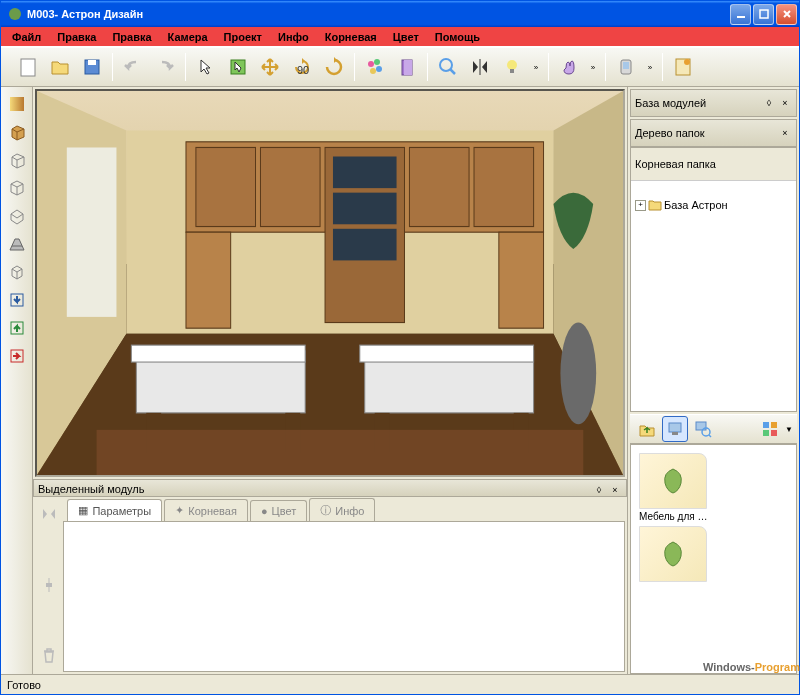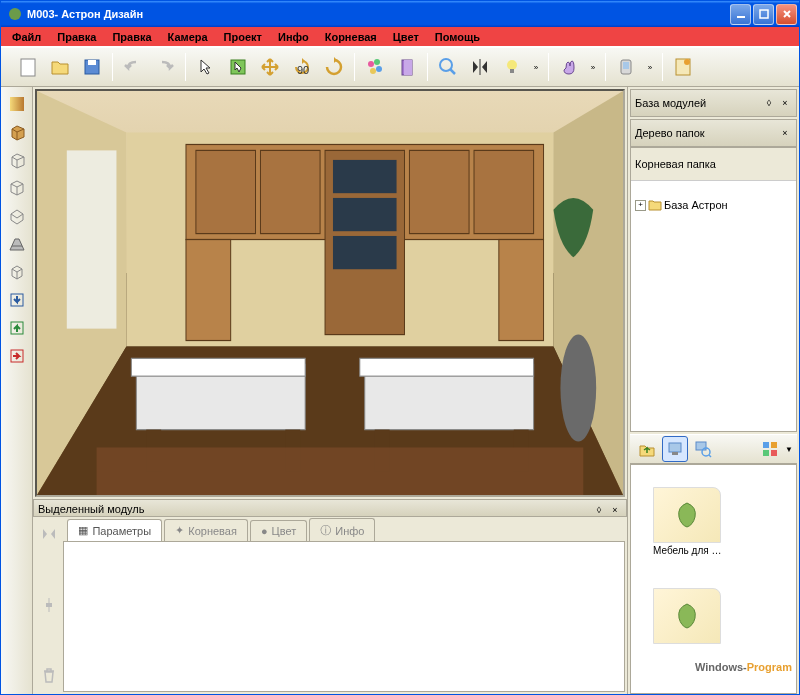--- a/index.html
+++ b/index.html
@@ -36,25 +36,25 @@
 .bli { width: 22px; height: 22px; display: flex; align-items: center; justify-content: center; cursor: pointer; color: #888; }
 .bottom-panel-body { flex: 1; display: flex; }
 .right { width: 172px; display: flex; flex-direction: column; background: #ece9d8; border-left: 1px solid #aca899; }
 .tree-area { flex: 1; background: #fff; border: 1px solid #aca899; margin: 0 2px; padding: 2px; }
 .tree-header { height: 18px; background: linear-gradient(#e8e6d8, #d6d2bc); border: 1px solid #aca899; display: flex; align-items: center; padding: 13px 4px; font-size: 10px; margin: 2px 2px 0; justify-content: space-between; }
 .tree-root { padding: 10px 4px; background: #ece9d8; border-bottom: 1px solid #ccc; margin: -2px -2px 17px; }
 .tree-item { display: flex; align-items: center; gap: 2px; padding: 1px 2px; cursor: pointer; }
 .tree-item .exp { width: 11px; height: 11px; border: 1px solid #998; display: flex; align-items: center; justify-content: center; font-size: 8px; line-height: 1; }
 .thumb-toolbar { height: 30px; display: flex; align-items: center; padding: 0 4px; gap: 2px; background: linear-gradient(#f8f8f4, #e5e2d0); border-top: 1px solid #fff; border-bottom: 1px solid #aca899; margin: 2px 2px 0; }
 .thumbs { flex: 0 0 230px; background: #fff; border: 1px solid #aca899; margin: 0 2px; padding: 6px; overflow: hidden; }
-.thumb { width: 72px; display: inline-block; vertical-align: top; margin: 16px; }
+.thumb { width: 72px; display: inline-block; vertical-align: top; margin: 2px; }
 .thumb-img { width: 68px; height: 56px; background: linear-gradient(135deg, #fff5d8, #f5e8b8); border: 1px solid #ddd; border-radius: 0 8px 0 0; display: flex; align-items: center; justify-content: center; }
 .thumb-label { font-size: 10px; margin-top: 2px; overflow: hidden; text-overflow: ellipsis; white-space: nowrap; }
 .statusbar { height: 20px; background: #ece9d8; border-top: 1px solid #aca899; display: flex; align-items: center; padding: 0 6px; }
-.watermark { position: absolute; bottom: 20px; right: 8px; font-size: 16px; font-weight: bold; color: #666; z-index: 100; }
+.watermark { position: absolute; bottom: 20px; right: 0; font-size: 16px; font-weight: bold; color: #666; z-index: 100; }
 .watermark .wp { color: #e8a030; }
 svg { display: block; }
 </style>
 </head>
 <body>
 
 <div class="window">
   <div class="titlebar">
     <span class="icon">
         <svg width="16" height="16">
@@ -433,17 +433,20 @@
               <svg width="40" height="40">
                 <path d="M20 8 Q10 12 12 22 Q14 30 20 32 Q26 30 28 22 Q30 12 20 8" fill="#8ab858" stroke="#5a8838"></path>
               </svg>
             </div>
           <div class="thumb-label"></div>
         </div>
       </div>
     </div>
   </div>
 
+  <div class="statusbar">
+    <span>Готово</span>
+  </div>
 
   <div class="watermark">
     <span>Windows-</span><span class="wp">Program</span>
   </div>
 </div>
 
 </body></html>

